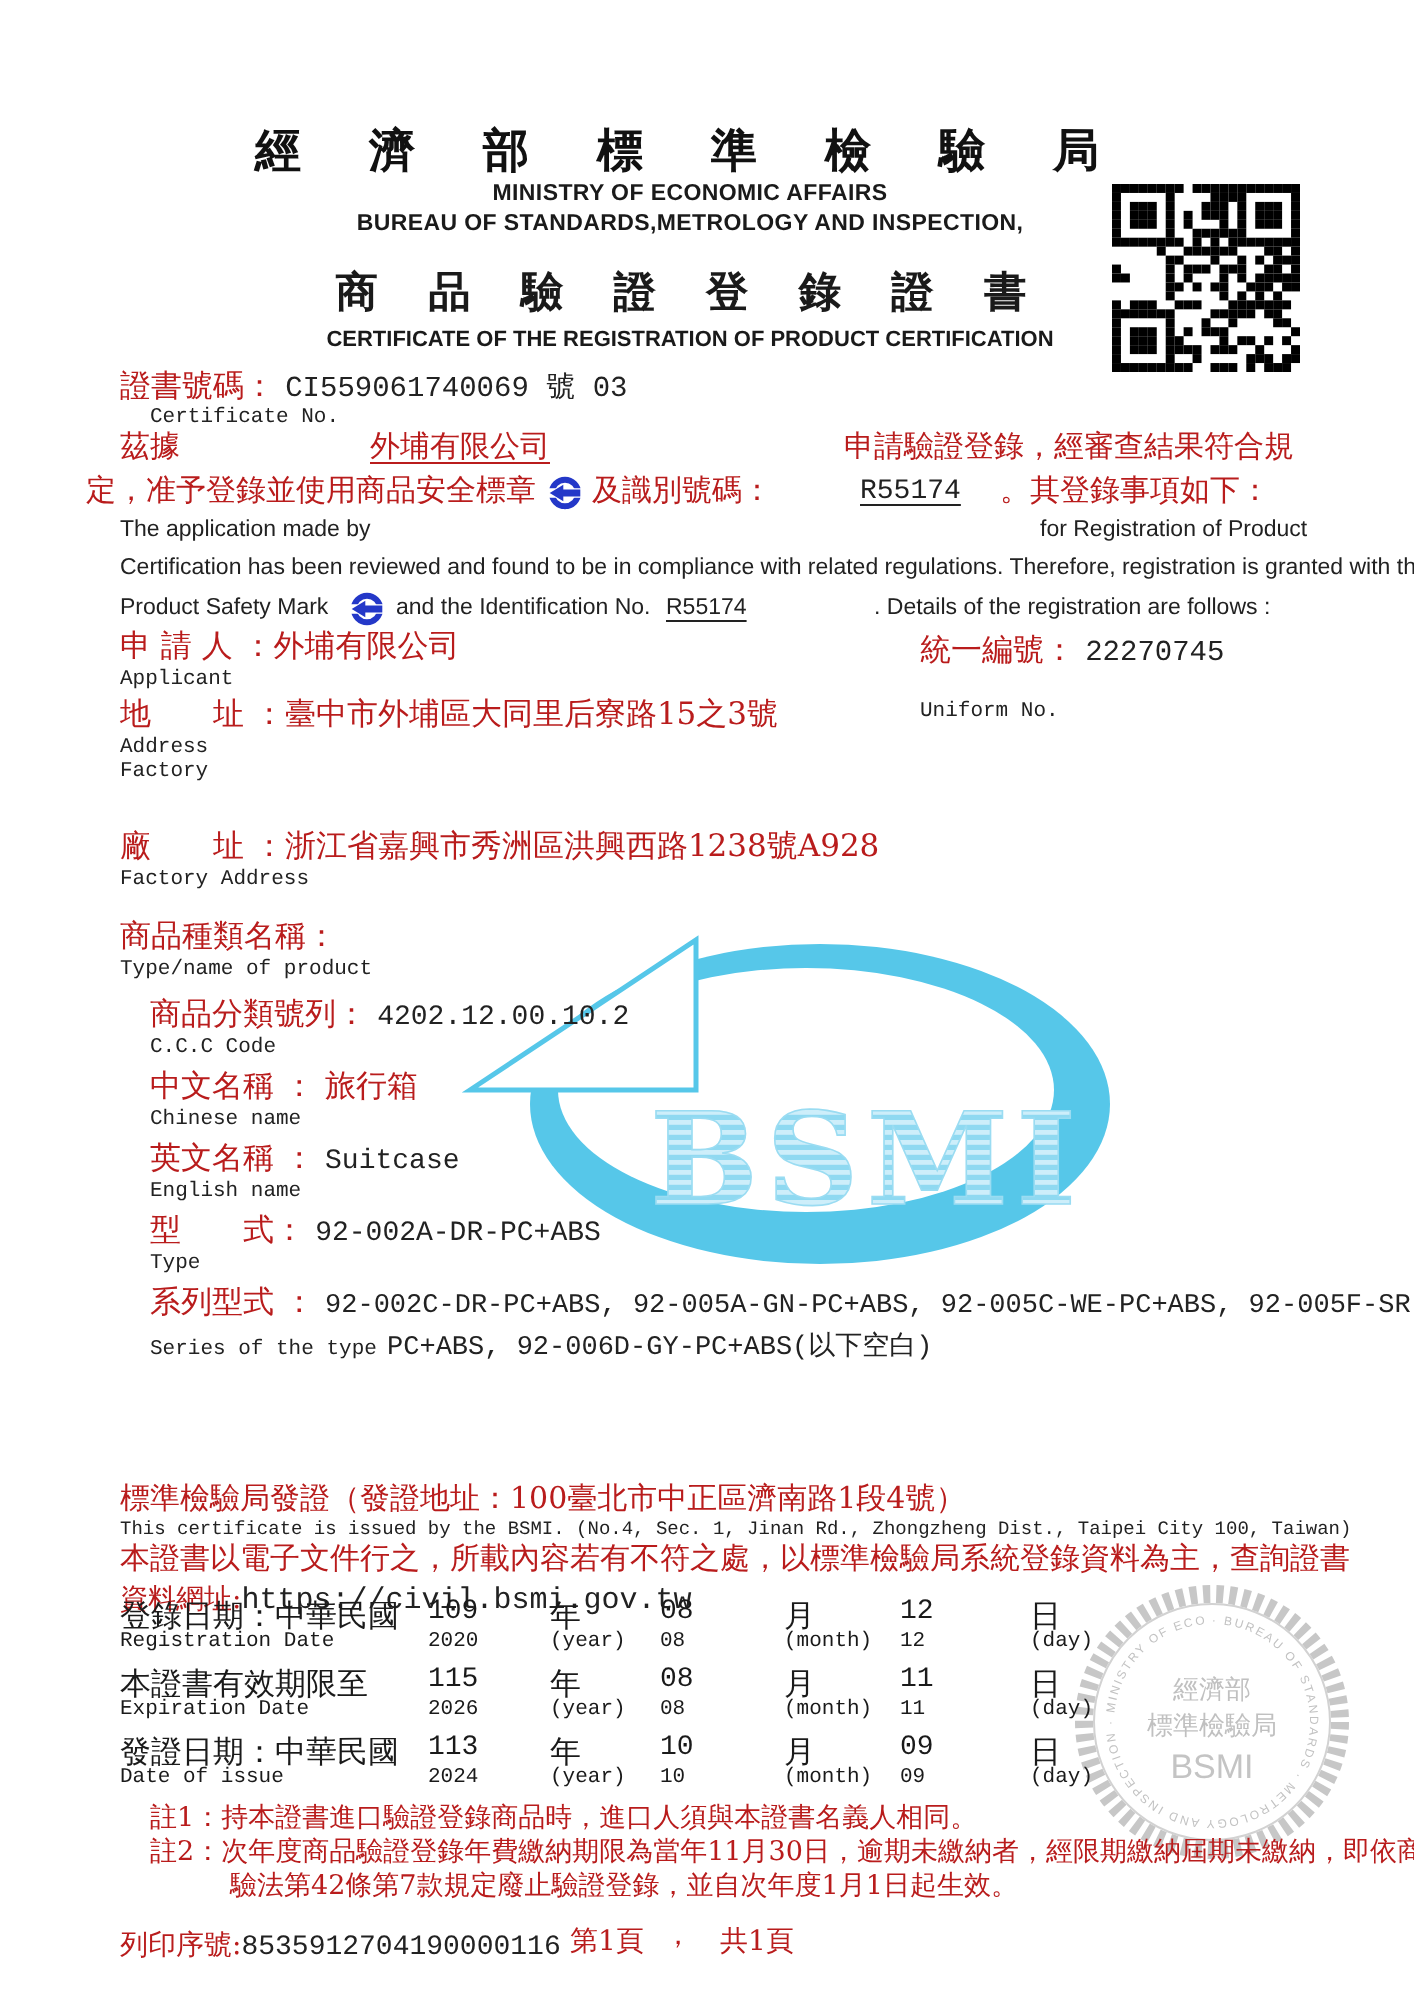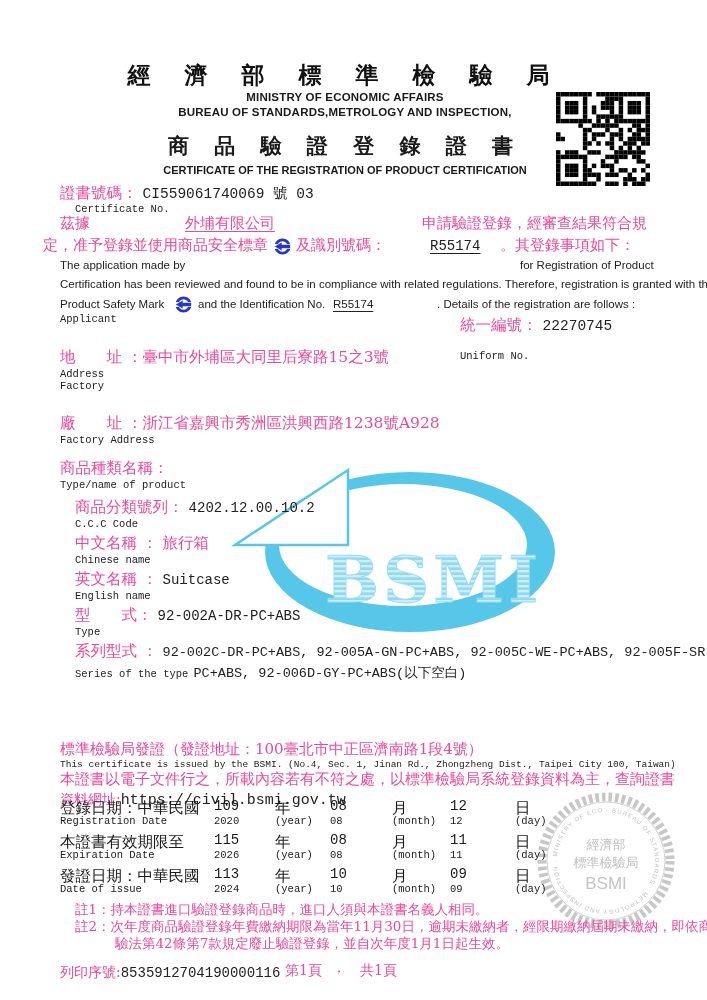--- a/index.html
+++ b/index.html
@@ -2,21 +2,21 @@
 <html><head>
 <meta charset="utf-8">
 <style>
   * { margin:0; padding:0; box-sizing:border-box; }
   html,body { background:#fff; }
   .page {
     position:relative; width:707px; height:1000px; margin:0 auto;
     background:#ffffff; overflow:hidden; color:#1a1a1a;
     font-family:"DejaVu Serif", serif;
   }
-  .zh   { font-family:"DejaVu Serif", serif; font-size:15px; color:#ec4899; }
+  .zh   { font-family:"DejaVu Serif", serif; font-size:15px; color:#b91c1c; }
   .mono { font-family:"Liberation Mono","DejaVu Sans Mono", monospace; font-size:11px; color:#222; }
   .sans { font-family:"Liberation Sans","DejaVu Sans", sans-serif; font-size:11.5px; color:#222; }
   .u { text-decoration:underline; text-underline-offset:3px; }
   .abs { position:absolute; white-space:nowrap; }
 
   
   .header { position:absolute; top:60px; left:0; width:690px; text-align:center; z-index:2; }
   .agency-zh { font-size:23px; letter-spacing:13px; font-weight:bold; color:#111; }
   .agency-en { font-family:"Liberation Sans",sans-serif; font-size:11.5px; font-weight:bold; margin-top:3px; letter-spacing:.2px; }
   .title-zh  { font-size:21px; letter-spacing:9px; font-weight:bold; margin-top:14px; }
@@ -356,20 +356,21 @@
         <rect x="0" y="7.2" width="24" height="5.6" fill="#ffffff"></rect>
         <polygon points="3,10 11,5.2 11,8 21,8 21,12 11,12 11,14.8" fill="#2438c8"></polygon>
       </svg>
       <span class="abs sans" style="left:155px; top:84px;">and the Identification No.</span>
       <span class="abs sans u" style="left:290px; top:84px;">R55174</span>
       <span class="abs sans" style="left:394px; top:84px;">. Details of the registration are follows :</span>
     </div>
 
     <div class="abs" style="left:60px; top:313px; width:600px;">
       <div style="height:34px;">
+        <div class="zh" style="font-size:15.5px;"><span>申 請 人 ：</span><span>外埔有限公司</span></div>
         <div class="lab-en">Applicant</div>
       </div>
       <div style="height:33px;">
         <div class="zh" style="font-size:15.5px;"><span>地　　址 ：</span><span>臺中市外埔區大同里后寮路15之3號</span></div>
         <div class="lab-en">Address</div>
       </div>
       <div style="height:33px;">
         <div class="lab-en">Factory</div>
       </div>
       <div style="height:33px;">

